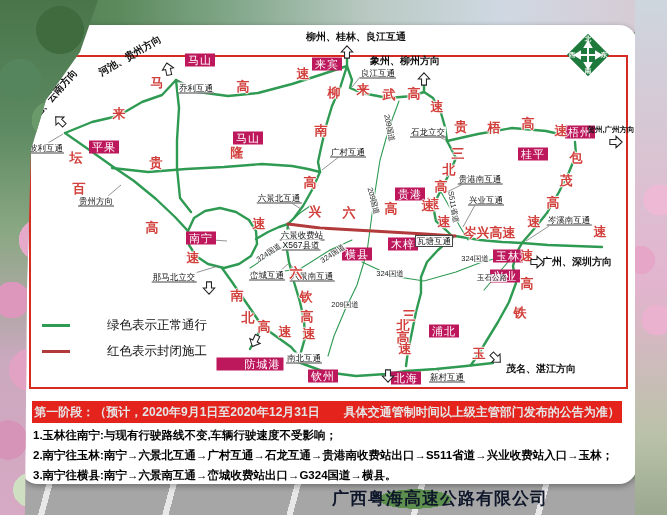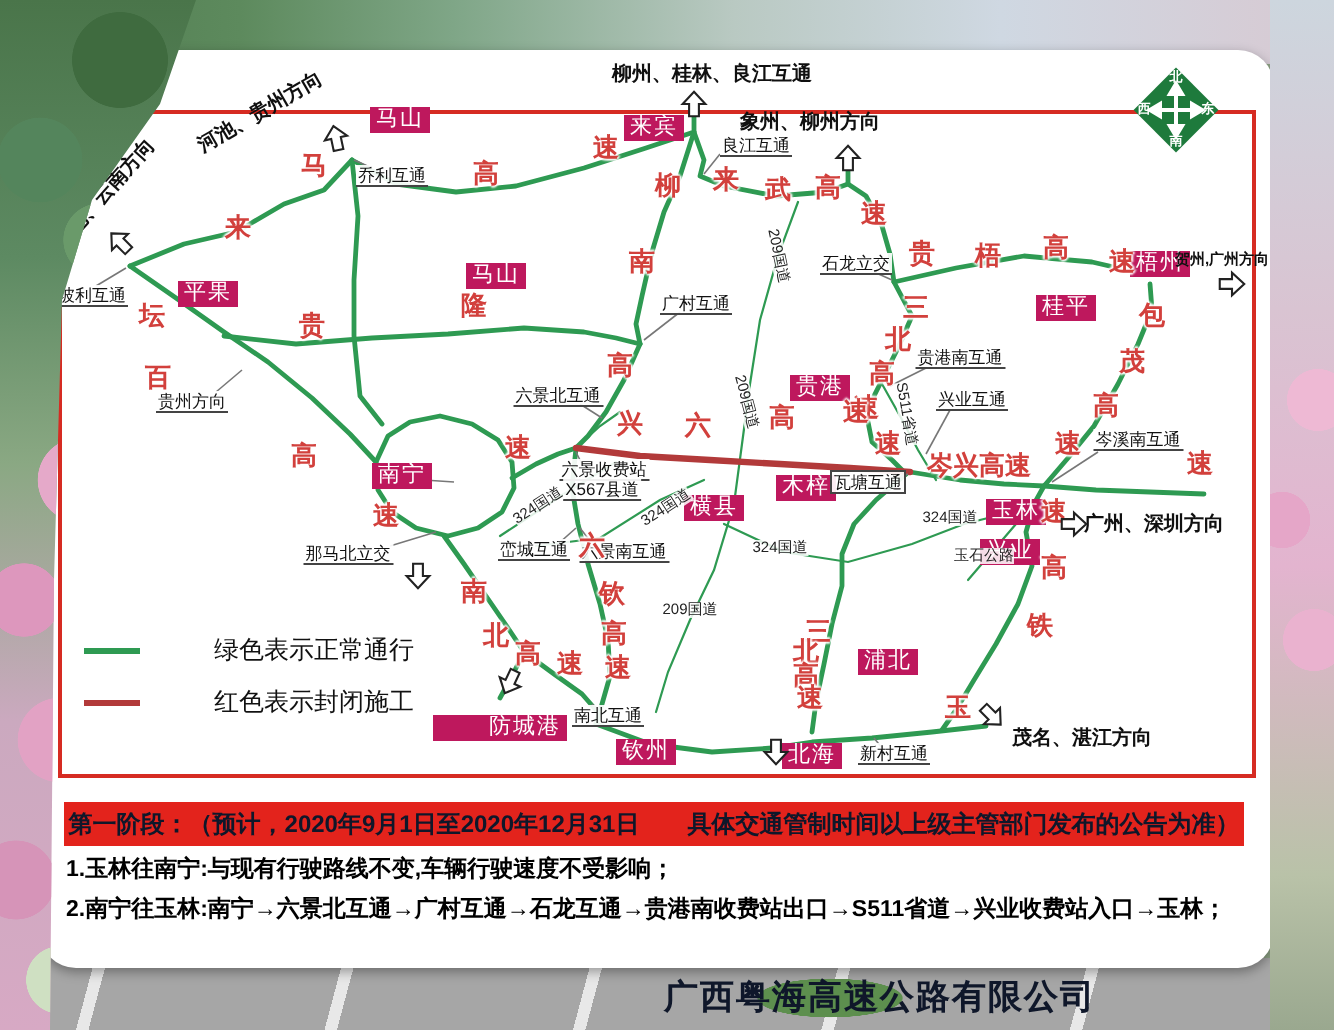--- a/index.html
+++ b/index.html
@@ -58,21 +58,21 @@
   
   .legend{position:absolute;left:42px;top:308px;z-index:5;}
   .legend-title{font-size:13px;font-weight:bold;color:#111;}
   .legend-row{display:flex;align-items:center;margin-top:9px;gap:28px;}
   .swatch{width:28px;height:3px;margin-right:9px;}
   .sw-green{background:#2e9a52;}
   .sw-red{background:#b23a3a;}
   .legend-label{font-size:12.5px;color:#111;}
   
   .banner{position:absolute;left:32px;top:401px;width:590px;height:22px;background:#e3231c;
-          color:#0f172a;font-weight:bold;font-size:12px;line-height:22px;text-align:center;
+          color:#e5e5e5;font-weight:bold;font-size:12px;line-height:22px;text-align:center;
           z-index:5;white-space:nowrap;overflow:hidden;}
   .routes{position:absolute;left:33px;top:425px;width:602px;z-index:5;color:#000;font-weight:bold;}
   .routes div{font-size:11.5px;line-height:20px;white-space:nowrap;}
   .company{position:absolute;left:332px;top:487px;z-index:9;font-size:17px;font-weight:bold;
            color:#0f172a;letter-spacing:1px;}
 </style>
 </head>
 <body>
 
 <div class="photo-top"></div>
@@ -325,18 +325,19 @@
     <span class="swatch sw-red"></span>
     <span class="legend-label">红色表示封闭施工</span>
   </div>
 </div>
 
 <div class="banner">第一阶段：（预计，2020年9月1日至2020年12月31日　　具体交通管制时间以上级主管部门发布的公告为准）</div>
 
 <div class="routes">
   <div>1.玉林往南宁:与现有行驶路线不变,车辆行驶速度不受影响；</div>
   <div>2.南宁往玉林:南宁→六景北互通→广村互通→石龙互通→贵港南收费站出口→S511省道→兴业收费站入口→玉林；</div>
+  <div>3.南宁往横县:南宁→六景南互通→峦城收费站出口→G324国道→横县。</div>
 </div>
 
 <div class="company">广西粤海高速公路有限公司</div>
 
 <div class="photo-left"></div>
 <div class="photo-right"></div>
 
 </body></html>

